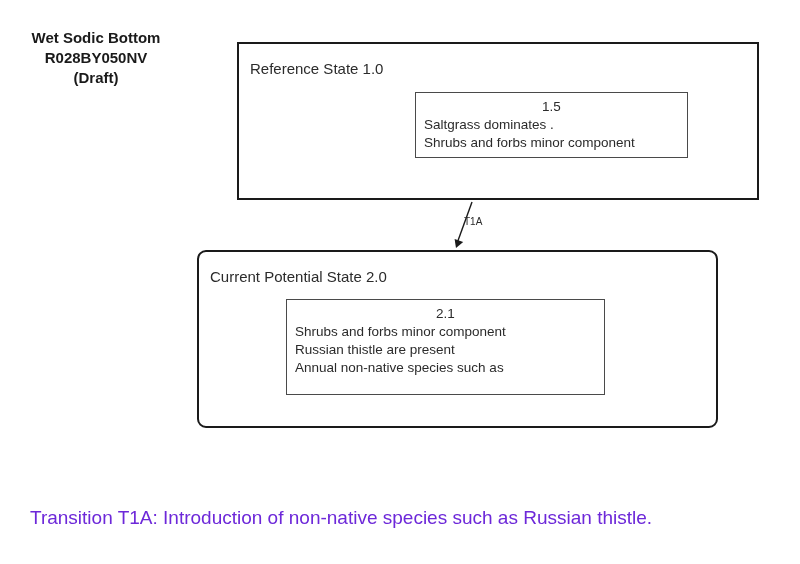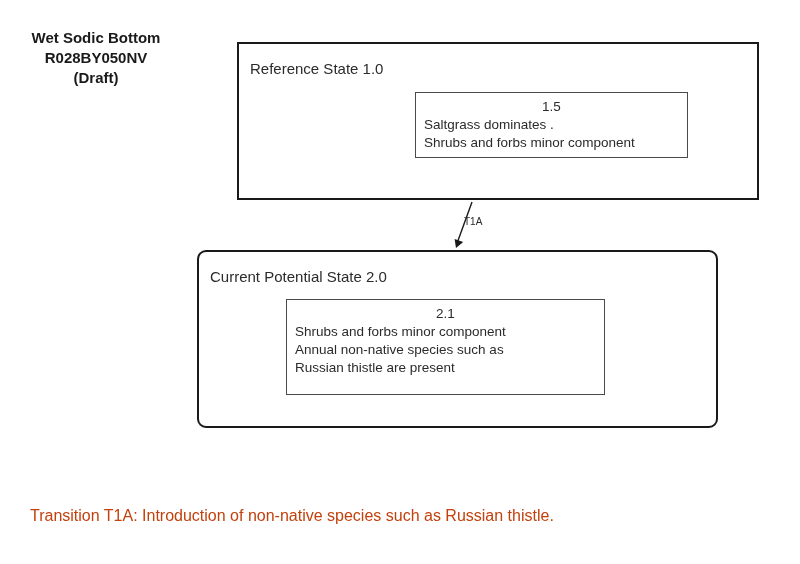--- a/index.html
+++ b/index.html
@@ -104,22 +104,22 @@
     top: 216px;
     font-size: 10px;
     color: #2b2b2b;
   }
 
   
   .footnote {
     position: absolute;
     left: 30px;
     top: 507px;
-    font-size: 16px;
-    color: #c2410c;
+    font-size: 19px;
+    color: #6d28d9;
   }
 </style>
 </head>
 <body>
 
 <div class="page">
 
   <div class="title-block">
     <div>Wet Sodic Bottom</div>
     <div>R028BY050NV</div>
@@ -139,20 +139,20 @@
     <line x1="42" y1="4" x2="27.5" y2="44" stroke="#1a1a1a" stroke-width="1.4"></line>
     <polygon points="26,50 24.6,40.9 33.2,44.0" fill="#1a1a1a"></polygon>
   </svg>
   <div class="transition-label">T1A</div>
 
   <div class="state-box cps">
     <div class="state-label">Current Potential State 2.0</div>
     <div class="community-box c21">
       <div class="community-id">2.1</div>
       <div class="community-line">Shrubs and forbs minor component</div>
+      <div class="community-line">Russian thistle are present</div>
       <div class="community-line">Annual non-native species such as</div>
-      <div class="community-line">Russian thistle are present</div>
     </div>
   </div>
 
   <div class="footnote">Transition T1A: Introduction of non-native species such as Russian thistle.</div>
 
 </div>
 
 </body></html>

